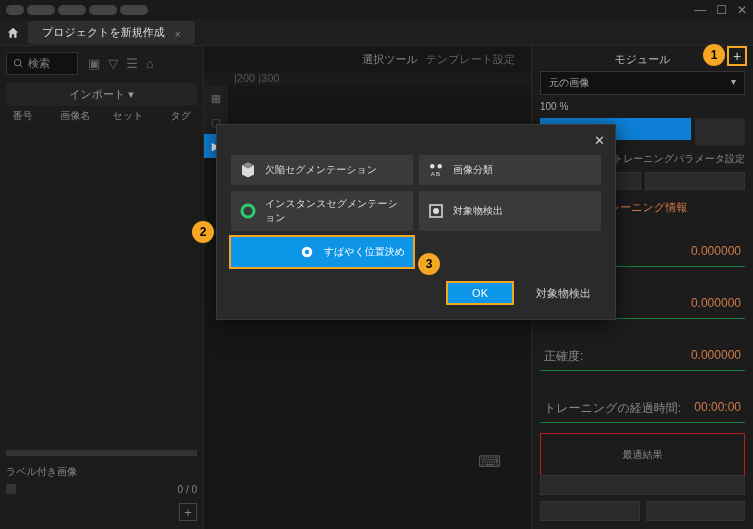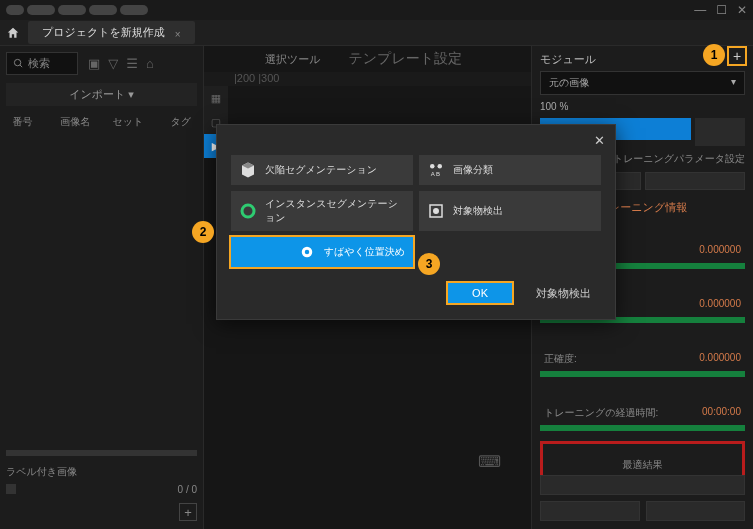--- a/index.html
+++ b/index.html
@@ -16,52 +16,52 @@
 .home-ic { color: #ccc; font-size: 13px; }
 .proj-tab { background: #2e2e2e; padding: 4px 14px; border-radius: 2px; color: #ddd; font-size: 11px; display: flex; gap: 10px; align-items: flex-end; }
 .proj-tab .x { color: #888; font-size: 10px; }
 
 .main { display: flex; height: calc(100% - 46px); }
 .left { width: 204px; background: #1c1c1c; border-right: 1px solid #2a2a2a; padding: 6px; display: flex; flex-direction: column; }
 .search-row { display: flex; gap: 6px; align-items: center; margin-bottom: 6px; }
 .search-box { flex: 0 0 72px; background: #111; border: 1px solid #333; padding: 3px 6px; color: #888; font-size: 11px; display: flex; align-items: center; gap: 4px; }
 .mini-ics { display: flex; gap: 8px; color: #666; font-size: 13px; margin-left: 4px; }
 .import-btn { margin-top: 2px; text-align: center; padding: 4px; color: #999; font-size: 11px; background: #232323; }
-.cols { display: flex; margin-top: 6px; color: #888; font-size: 10px; gap: 20px; }
+.cols { display: flex; color: #888; font-size: 10px; gap: 20px; }
 .cols span { flex: 1; text-align: center; padding: 3px 0; }
 .left-bottom { margin-top: auto; }
 .lb-bar { height: 6px; background: #333; width: 100%; margin-bottom: 6px; }
 .lb-label { color: #888; font-size: 10px; padding: 3px 0; }
 .lb-count { display: flex; justify-content: space-between; color: #888; font-size: 10px; padding: 2px 0; }
 .sq { width: 10px; height: 10px; background: #333; }
 .add-btn { width: 18px; height: 18px; border: 1px solid #444; display: flex; align-items: center; justify-content: center; color: #888; font-size: 13px; }
 
 .center { flex: 1; background: #161616; position: relative; }
-.center-top { display: flex; align-items: center; height: 26px; padding: 0 8px; justify-content: center; gap: 20px; }
+.center-top { display: flex; align-items: center; height: 26px; padding: 0 8px; justify-content: flex-end; }
 .sel-tool { color: #888; font-size: 11px; }
-.tpl-btn { color: #666; font-size: 14px; padding: 2px 8px; }
+.tpl-btn { color: #666; font-size: 11px; padding: 2px 8px; }
 .ruler { height: 14px; background: #1a1a1a; color: #555; font-size: 11px; padding-left: 30px; }
 .toolstrip { position: absolute; top: 40px; left: 0; width: 24px; background: #1f1f1f; }
 .tool { width: 24px; height: 24px; display: flex; align-items: center; justify-content: center; color: #666; }
 .tool.active { background: #0d7fd6; color: #fff; }
 .kb-ic { position: absolute; bottom: 58px; right: 30px; color: #555; font-size: 16px; }
 
 .right { width: 222px; background: #1c1c1c; border-left: 1px solid #2a2a2a; padding: 6px 8px; position: relative; }
-.mod-head { display: flex; justify-content: flex-start; align-items: center; color: #bbb; font-size: 11px; margin-bottom: 4px; }
+.mod-head { display: flex; justify-content: center; align-items: center; color: #bbb; font-size: 11px; margin-bottom: 4px; }
 .mod-hint { border: 1px solid #0d7fd6; padding: 18px 8px; color: #aaa; font-size: 10px; text-align: center; margin-bottom: 10px; position: relative; }
 .mod-hint::after { content: ""; position: absolute; right: 6px; bottom: 4px; width: 14px; height: 8px; border-bottom: 1px solid #0d7fd6; border-right: 1px solid #0d7fd6; transform: skewX(-40deg); }
 .dd { background: #111; border: 1px solid #333; padding: 4px 8px; color: #aaa; font-size: 10px; display: flex; justify-content: space-between; margin-bottom: 6px; }
 .pct { color: #aaa; font-size: 10px; margin-bottom: 6px; }
 .bluebar { height: 22px; background: #0d7fd6; margin-bottom: 6px; }
 .rlabel2 { color: #888; font-size: 10px; text-align: right; margin-bottom: 6px; }
 .train-sec { margin-top: 10px; }
 .train-title { text-align: center; color: #d47a4a; font-size: 11px; margin-bottom: 8px; }
-.train-row { display: flex; justify-content: space-between; padding: 5px 4px; border-bottom: 6px solid #15803d; color: #888; font-size: 10px; margin-top: 24px; }
+.train-row { display: flex; justify-content: space-between; padding: 5px 4px; border-bottom: 1px solid #15803d; color: #888; font-size: 12px; margin-top: 24px; }
 .train-row .val { color: #d47a4a; }
-.result-box { border: 3px solid #b91c1c; text-align: center; padding: 14px 0; color: #888; font-size: 10px; margin-top: 10px; }
+.result-box { border: 1px solid #b91c1c; text-align: center; padding: 14px 0; color: #888; font-size: 10px; margin-top: 10px; }
 .bottom-btns { position: absolute; bottom: 8px; left: 8px; right: 8px; }
 .bb-row { display: flex; gap: 6px; margin-top: 6px; }
 .bb { flex: 1; height: 20px; background: #2a2a2a; border: 1px solid #333; }
 
 .marker { position: absolute; width: 22px; height: 22px; background: #f5a623; border-radius: 50%; display: flex; align-items: center; justify-content: center; color: #000; font-weight: bold; font-size: 12px; z-index: 100; }
 .m1 { top: 44px; right: 28px; }
 .mod-plus-box { position: absolute; top: 46px; right: 6px; width: 20px; height: 20px; border: 2px solid #f5a623; display: flex; align-items: center; justify-content: center; color: #ccc; font-size: 14px; z-index: 99; }
 
 .dialog { position: absolute; top: 124px; left: 216px; width: 400px; background: #2a2a2a; border: 1px solid #3a3a3a; box-shadow: 0 4px 20px rgba(0,0,0,0.6); z-index: 50; }
 .dlg-close { position: absolute; top: 8px; right: 10px; color: #ccc; font-size: 13px; cursor: pointer; }

